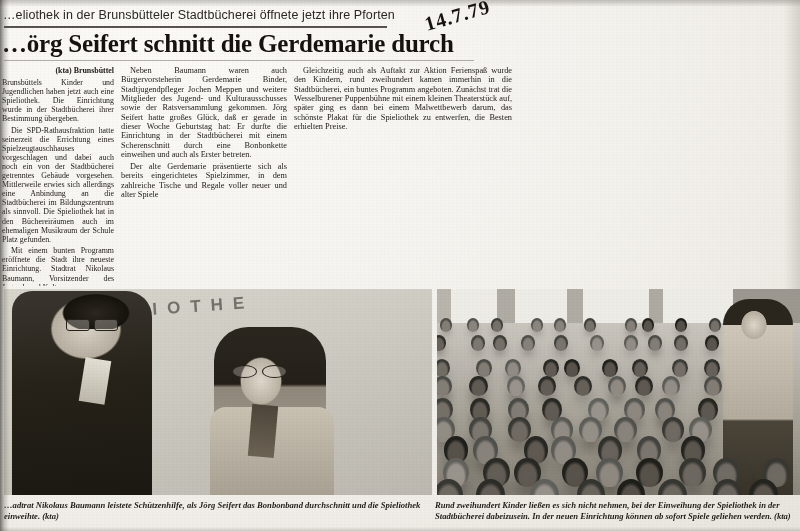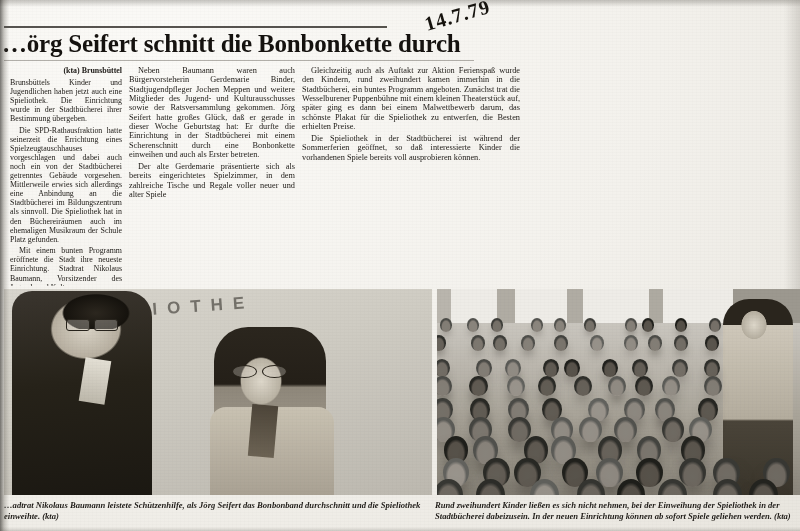--- a/index.html
+++ b/index.html
@@ -66,21 +66,21 @@
     letter-spacing:1px;
   }
   #headline-rule{
     position:absolute;left:4px;top:60px;width:470px;height:1px;
     background:#6a655d;opacity:.5;
   }
 
   
   #columns{
     position:absolute;left:2px;top:66px;width:520px;height:220px;
-    display:flex;gap:7px;padding-left:8px;
+    display:flex;gap:7px;
   }
   .col{
     width:166px;
     font-family:"Liberation Serif", serif;
     font-size:8.3px;line-height:9.35px;
     color:#1d1a16;
     text-align:justify;
     overflow:hidden;
     -webkit-hyphens:auto;hyphens:auto;
   }
@@ -213,42 +213,42 @@
   }
 </style>
 </head>
 <body>
 
 <div id="paper">
 
   <div id="top-edge-shadow"></div>
   <div id="right-torn"></div>
 
+  <div id="kicker">…eliothek in der Brunsbütteler Stadtbücherei öffnete jetzt ihre Pforten</div>
   <div id="kicker-rule"></div>
-  <div id="headline">…örg Seifert schnitt die Bonbonkette durch</div>
+  <div id="headline">…örg Seifert schnitt die Gerdemarie durch</div>
   <div id="date-stamp">14.7.79</div>
   <div id="headline-rule"></div>
 
   <div id="columns">
 
     <div class="col c1">
       <p class="dateline">(kta) Brunsbüttel</p>
       <p class="noind">Brunsbüttels Kinder und Jugendlichen haben jetzt auch eine Spieliothek. Die Einrichtung wurde in der Stadtbücherei ihrer Bestimmung übergeben.</p>
       <p>Die SPD-Rathausfraktion hatte seinerzeit die Errichtung eines Spielzeugtauschhauses vorgeschlagen und dabei auch noch ein von der Stadtbücherei getrenntes Gebäude vorgesehen. Mittlerweile erwies sich allerdings eine Anbindung an die Stadtbücherei im Bildungszentrum als sinnvoll. Die Spieliothek hat in den Büchereiräumen auch im ehemaligen Musikraum der Schule Platz gefunden.</p>
       <p>Mit einem bunten Programm eröffnete die Stadt ihre neueste Einrichtung. Stadtrat Nikolaus Baumann, Vorsitzender des Jugend- und Kultur-</p>
     </div>
 
     <div class="col c2">
       <p>Neben Baumann waren auch Bürgervorsteherin Gerdemarie Binder, Stadtjugendpfleger Jochen Meppen und weitere Mitglieder des Jugend- und Kulturausschusses sowie der Ratsversammlung gekommen. Jörg Seifert hatte großes Glück, daß er gerade in dieser Woche Geburtstag hat: Er durfte die Einrichtung in der Stadtbücherei mit einem Scherenschnitt durch eine Bonbonkette einweihen und auch als Erster betreten.</p>
       <p>Der alte Gerdemarie präsentierte sich als bereits eingerichtetes Spielzimmer, in dem zahlreiche Tische und Regale voller neuer und alter Spiele</p>
     </div>
 
     <div class="col c3">
       <p>Gleichzeitig auch als Auftakt zur Aktion Ferienspaß wurde den Kindern, rund zweihundert kamen immerhin in die Stadtbücherei, ein buntes Programm angeboten. Zunächst trat die Wesselburener Puppenbühne mit einem kleinen Theaterstück auf, später ging es dann bei einem Malwettbewerb darum, das schönste Plakat für die Spieliothek zu entwerfen, die Besten erhielten Preise.</p>
-      <p>Die Spieliothek in der Stadtbücherei ist während der Sommerferien geöffnet, so daß interessierte Kinder die vorhandenen Spiele bereits voll ausprobieren können.</p>
     </div>
 
   </div>
 
   <div id="photos">
 
     <div class="photo" id="photo-left">
       <div class="ph-canvas">
         <div id="pl-bg"></div>
         <div id="pl-wall-letters">LIOTHE</div>

